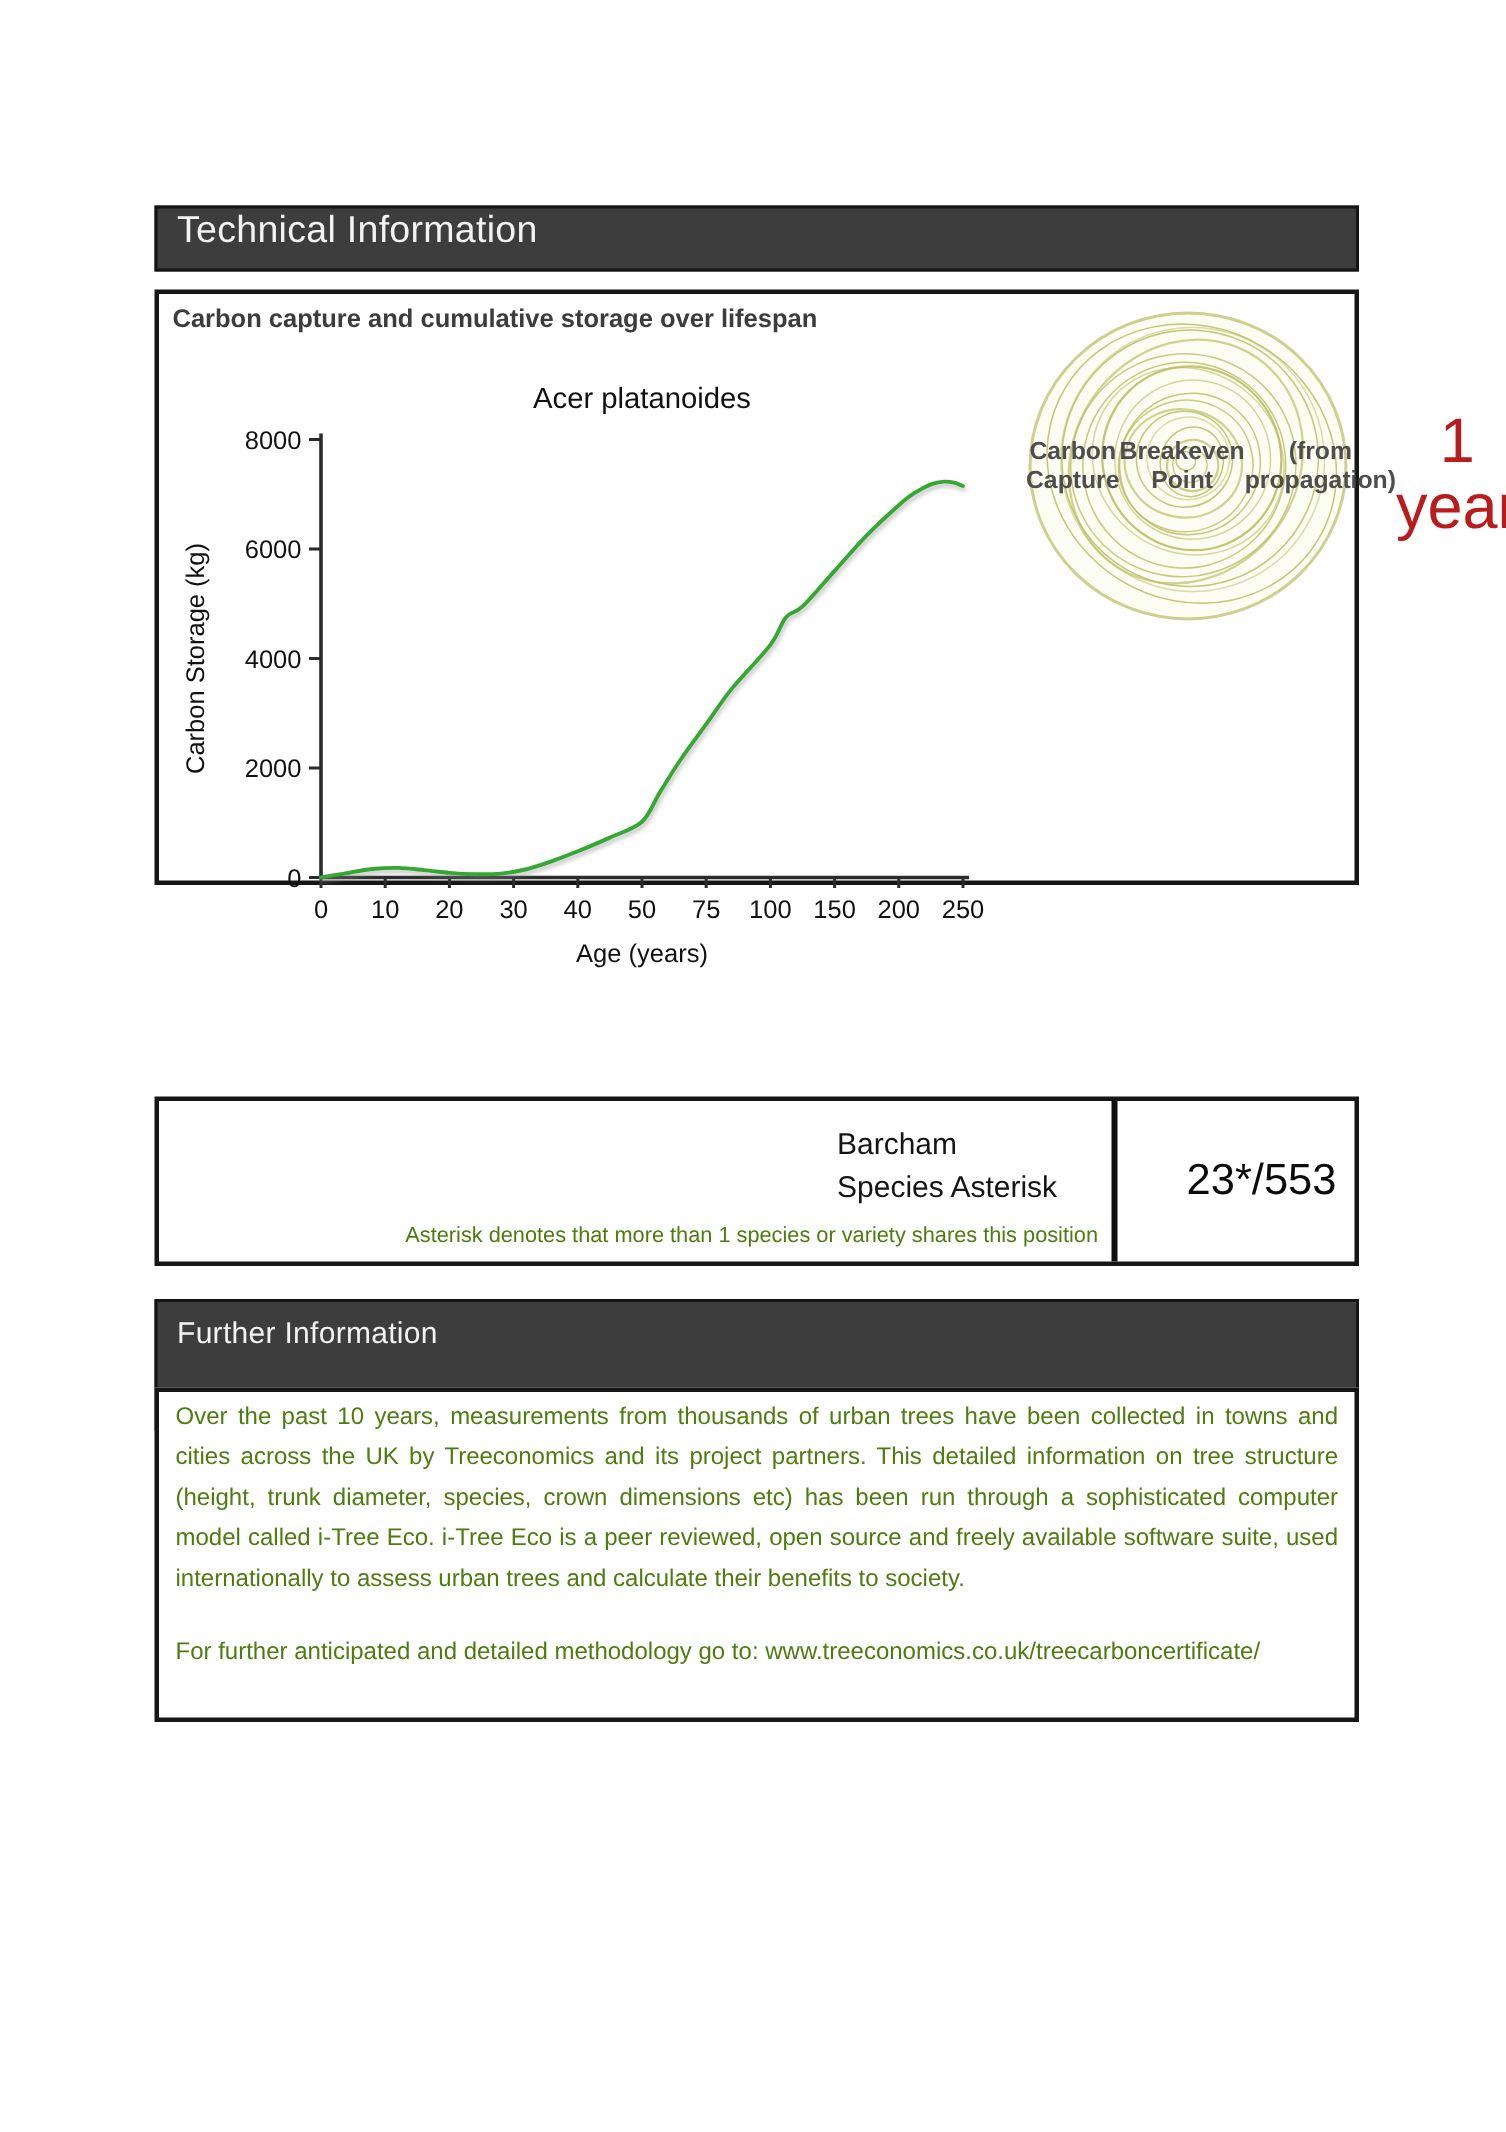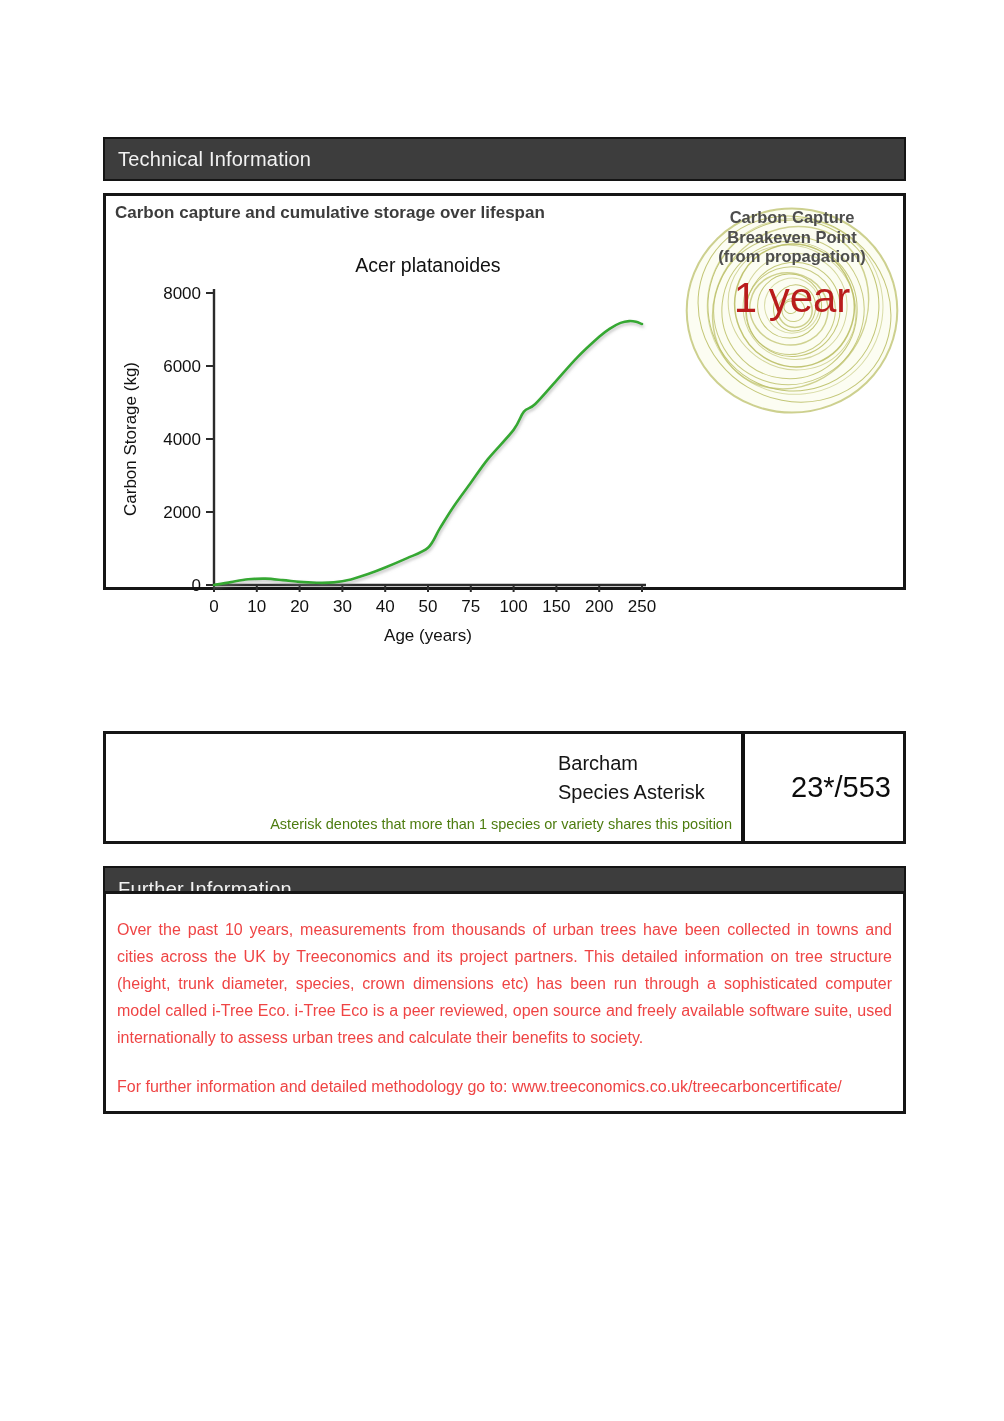--- a/index.html
+++ b/index.html
@@ -1,43 +1,43 @@
 <!DOCTYPE html>
 <html><head>
 <meta charset="utf-8">
 <style>
   html,body{margin:0;padding:0;background:#ffffff;}
   body{width:1004px;height:1421px;position:relative;
        font-family:"Liberation Sans","DejaVu Sans",sans-serif;}
   .col{position:absolute;left:103px;width:803px;box-sizing:border-box;}
   .bar{background:#3d3d3d;border:2px solid #141414;color:#f2f2f2;}
-  #bar-tech{top:137px;height:44px;display:flex;align-items:center;
-            padding-left:13px;font-size:20px;letter-spacing:0.2px;}
+  #bar-tech{top:137px;height:44px;display:flex;align-items:flex-start;
+            padding-left:13px;font-size:25px;letter-spacing:0.2px;}
   #panel-chart{top:193px;height:397px;background:#ffffff;border:3px solid #161616;}
   #chart-heading{position:absolute;left:9px;top:7px;font-size:17px;font-weight:bold;color:#3c3c3c;}
   #chart-svg{position:absolute;left:0;top:36px;}
   svg text{font-family:"Liberation Sans","DejaVu Sans",sans-serif;fill:#111111;}
   #badge{position:absolute;left:578px;top:8px;width:216px;height:210px;}
   #badge svg{position:absolute;left:0;top:0;}
   #badge-text{position:absolute;left:0;top:0;right:0;bottom:0;display:flex;
-              flex-direction:column;align-items:center;justify-content:flex-start;
+              flex-direction:row;align-items:center;justify-content:flex-start;
               text-align:center;padding-top:4px;}
   .badge-line{font-size:16.5px;line-height:19.5px;font-weight:bold;color:#4d4d4d;}
   .badge-value{font-size:42px;line-height:44px;color:#b91c1c;margin-top:9px;font-weight:400;}
   #chart-caption{position:absolute;left:9px;right:9px;top:471px;
                  font-size:15.5px;line-height:21.5px;color:#3a3a3a;}
   #panel-rank{top:731px;height:113px;background:#ffffff;border:3px solid #161616;display:flex;}
   #rank-left{flex:1;position:relative;border-right:4px solid #111111;}
   #rank-titles{position:absolute;left:452px;top:15px;font-size:20px;line-height:29px;color:#151515;}
   #rank-note{position:absolute;right:9px;bottom:9px;font-size:14.5px;color:#4d7c0f;}
   #rank-right{width:124px;display:flex;align-items:center;justify-content:center;
               font-size:29px;color:#0c0c0c;padding-left:34px;}
   #bar-further{top:866px;height:88px;padding:10px 0 0 13px;font-size:20px;letter-spacing:0.2px;}
-  #panel-info{top:891px;height:223px;background:#ffffff;border:3px solid #161616;
-              padding:22px 11px;font-size:16px;line-height:27px;color:#ef4444;}
+  #panel-info{top:925px;height:223px;background:#ffffff;border:3px solid #161616;
+              padding:3px 11px;font-size:16px;line-height:27px;color:#4d7c0f;}
   #info-paragraph{text-align:justify;}
   #info-link-line{margin-top:22px;}
 </style>
 </head>
 <body>
 
 <div class="col bar" id="bar-tech">
   <span>Technical Information</span>
 </div>
 
@@ -133,14 +133,14 @@
     <span>23*/553</span>
   </div>
 </div>
 
 <div class="col bar" id="bar-further">
   <span>Further Information</span>
 </div>
 
 <div class="col" id="panel-info">
   <div id="info-paragraph">Over the past 10 years, measurements from thousands of urban trees have been collected in towns and cities across the UK by Treeconomics and its project partners. This detailed information on tree structure (height, trunk diameter, species, crown dimensions etc) has been run through a sophisticated computer model called i-Tree Eco. i-Tree Eco is a peer reviewed, open source and freely available software suite, used internationally to assess urban trees and calculate their benefits to society.</div>
-  <div id="info-link-line">For further information and detailed methodology go to: www.treeconomics.co.uk/treecarboncertificate/</div>
+  <div id="info-link-line">For further anticipated and detailed methodology go to: www.treeconomics.co.uk/treecarboncertificate/</div>
 </div>
 
 </body></html>

